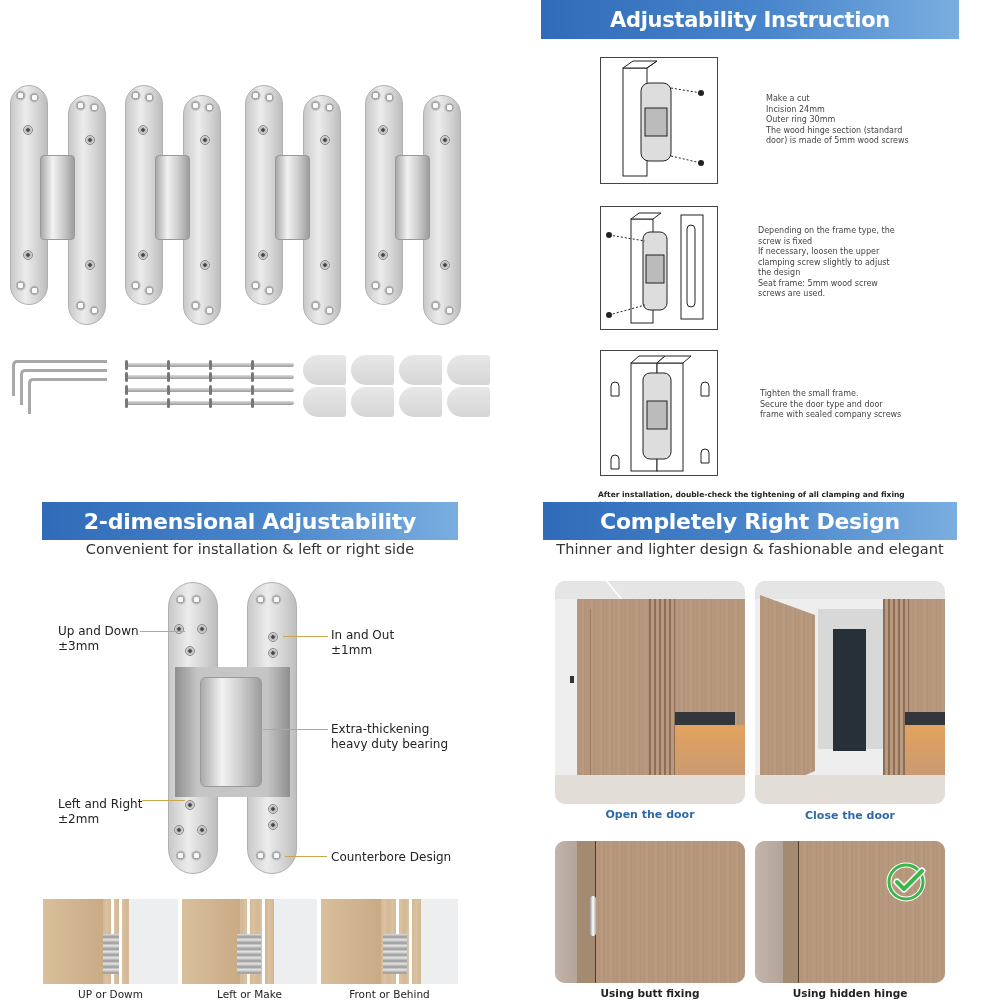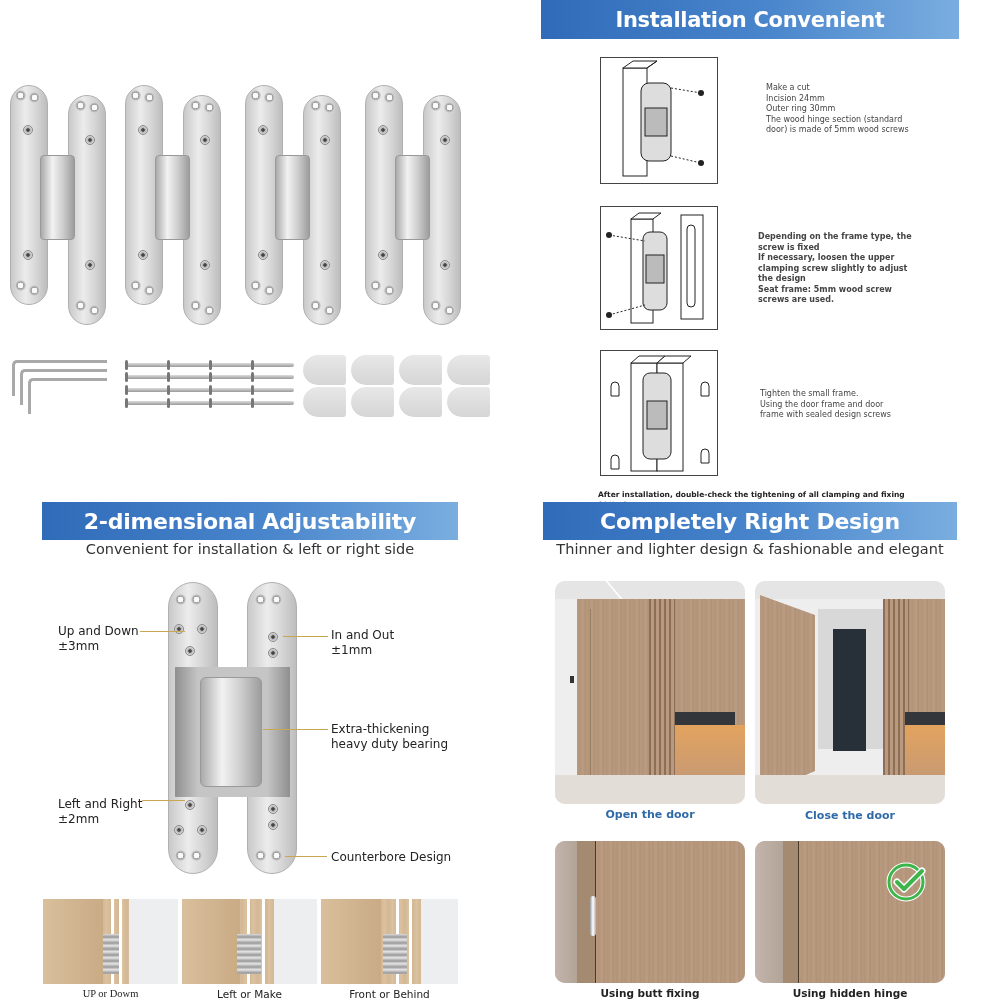--- a/index.html
+++ b/index.html
@@ -132,37 +132,37 @@
       <div class="cap" style="left:96px;top:0;"></div>
       <div class="cap" style="left:144px;top:0;"></div>
     <div class="cap" style="left:0;top:32px;"></div>
       <div class="cap" style="left:48px;top:32px;"></div>
       <div class="cap" style="left:96px;top:32px;"></div>
       <div class="cap" style="left:144px;top:32px;"></div>
   </div>
 </div>
 
 <div class="banner" style="left:541px;top:0;width:418px;height:39px;font-size:21px;">
-  <span>Installation Convenient</span>
+  <span>Adjustability Instruction</span>
 </div>
 
 <div class="diagram" style="left:600px;top:57px;width:118px;height:127px;">
   <svg width="118" height="127" viewBox="0 0 118 127">
     <rect x="22" y="10" width="24" height="108" fill="#fff" stroke="#222"></rect>
     <polygon points="22,10 32,3 56,3 46,10" fill="#fff" stroke="#222"></polygon>
     <line x1="46" y1="10" x2="56" y2="3" stroke="#222"></line>
     <rect x="40" y="25" width="30" height="78" rx="8" fill="#ddd" stroke="#222"></rect>
     <rect x="44" y="50" width="22" height="28" fill="#bbb" stroke="#222"></rect>
     <line x1="70" y1="30" x2="100" y2="35" stroke="#222" stroke-dasharray="2,2"></line>
     <line x1="70" y1="98" x2="100" y2="105" stroke="#222" stroke-dasharray="2,2"></line>
     <circle cx="100" cy="35" r="3" fill="#222"></circle>
       <circle cx="100" cy="105" r="3" fill="#222"></circle>
   </svg>
 </div>
-<div class="inst-text" style="left:766px;top:83px;width:160px;">
+<div class="inst-text" style="left:766px;top:94px;width:160px;">
   <div>Make a cut</div>
   <div>Incision 24mm</div>
   <div>Outer ring 30mm</div>
   <div>The wood hinge section (standard</div>
   <div>door) is made of 5mm wood screws</div>
 </div>
 
 <div class="diagram" style="left:600px;top:206px;width:118px;height:124px;">
   <svg width="118" height="124" viewBox="0 0 118 124">
     <rect x="30" y="12" width="22" height="104" fill="#fff" stroke="#222"></rect>
@@ -170,21 +170,21 @@
     <rect x="42" y="25" width="24" height="78" rx="7" fill="#ddd" stroke="#222"></rect>
     <rect x="45" y="48" width="18" height="28" fill="#bbb" stroke="#222"></rect>
     <rect x="80" y="8" width="22" height="104" fill="#fff" stroke="#222"></rect>
     <rect x="86" y="18" width="8" height="82" rx="4" fill="#fff" stroke="#222"></rect>
     <line x1="8" y1="28" x2="44" y2="34" stroke="#222" stroke-dasharray="2,2"></line>
     <line x1="8" y1="108" x2="44" y2="98" stroke="#222" stroke-dasharray="2,2"></line>
     <circle cx="8" cy="28" r="3" fill="#222"></circle>
       <circle cx="8" cy="108" r="3" fill="#222"></circle>
   </svg>
 </div>
-<div class="inst-text" style="left:758px;top:232px;width:170px;font-weight:bold;">
+<div class="inst-text" style="left:758px;top:226px;width:170px;">
   <div>Depending on the frame type, the</div>
   <div>screw is fixed</div>
   <div>If necessary, loosen the upper</div>
   <div>clamping screw slightly to adjust</div>
   <div>the design</div>
   <div>Seat frame: 5mm wood screw</div>
   <div>screws are used.</div>
 </div>
 
 <div class="diagram" style="left:600px;top:350px;width:118px;height:126px;">
@@ -196,22 +196,22 @@
     <rect x="42" y="22" width="28" height="86" rx="7" fill="#ddd" stroke="#222"></rect>
     <rect x="46" y="50" width="20" height="28" fill="#bbb" stroke="#222"></rect>
     <path d="M10,45 v-10 a4,4 0 0 1 8,0 v10 z" fill="#fff" stroke="#222"></path>
     <path d="M10,118 v-10 a4,4 0 0 1 8,0 v10 z" fill="#fff" stroke="#222"></path>
     <path d="M100,45 v-10 a4,4 0 0 1 8,0 v10 z" fill="#fff" stroke="#222"></path>
     <path d="M100,112 v-10 a4,4 0 0 1 8,0 v10 z" fill="#fff" stroke="#222"></path>
   </svg>
 </div>
 <div class="inst-text" style="left:760px;top:389px;width:170px;">
   <div>Tighten the small frame.</div>
-  <div>Using the door frame and door</div>
-  <div>frame with sealed design screws</div>
+  <div>Secure the door type and door</div>
+  <div>frame with sealed company screws</div>
 </div>
 
 <div class="footer-note" style="left:598px;top:490px;width:340px;">After installation, double-check the tightening of all clamping and fixing screws.</div>
 
 <div class="banner" style="left:42px;top:502px;width:416px;height:38px;font-size:22px;">
   <span>2-dimensional Adjustability</span>
 </div>
 <div class="subtitle" style="left:42px;top:541px;width:416px;">Convenient for installation &amp; left or right side</div>
 
 <div class="abs" style="left:165px;top:582px;width:145px;height:295px;">
@@ -268,21 +268,21 @@
   <div>Counterbore Design</div>
 </div>
 
 <div class="abs wood-light" style="left:43px;top:899px;width:135px;height:85px;">
   <div class="abs" style="left:0;top:0;width:60px;height:85px;background:linear-gradient(90deg,#d9bf9c,#c9ab85);"></div>
   <div class="abs" style="left:68px;top:0;width:3px;height:85px;background:#fff;"></div>
   <div class="abs" style="left:76px;top:0;width:3px;height:85px;background:#fff;"></div>
   <div class="abs" style="left:86px;top:0;width:49px;height:85px;background:#eceef0;"></div>
   <div class="abs" style="left:60px;top:35px;width:16px;height:40px;background:repeating-linear-gradient(180deg,#ddd 0,#999 3px,#eee 6px);"></div>
 </div>
-<div class="caption-dark" style="left:43px;top:988px;width:135px;font-family:Liberation Serif, serif;">UP or Dowm</div>
+<div class="caption-dark" style="left:43px;top:988px;width:135px;">UP or Dowm</div>
 
 <div class="abs wood-light" style="left:182px;top:899px;width:135px;height:85px;">
   <div class="abs" style="left:0;top:0;width:58px;height:85px;background:linear-gradient(90deg,#d9bf9c,#c9ab85);"></div>
   <div class="abs" style="left:65px;top:0;width:3px;height:85px;background:#fff;"></div>
   <div class="abs" style="left:80px;top:0;width:3px;height:85px;background:#fff;"></div>
   <div class="abs" style="left:92px;top:0;width:43px;height:85px;background:#eceef0;"></div>
   <div class="abs" style="left:55px;top:35px;width:24px;height:40px;background:repeating-linear-gradient(180deg,#ddd 0,#999 3px,#eee 6px);"></div>
 </div>
 <div class="caption-dark" style="left:182px;top:988px;width:135px;">Left or Make</div>
 

